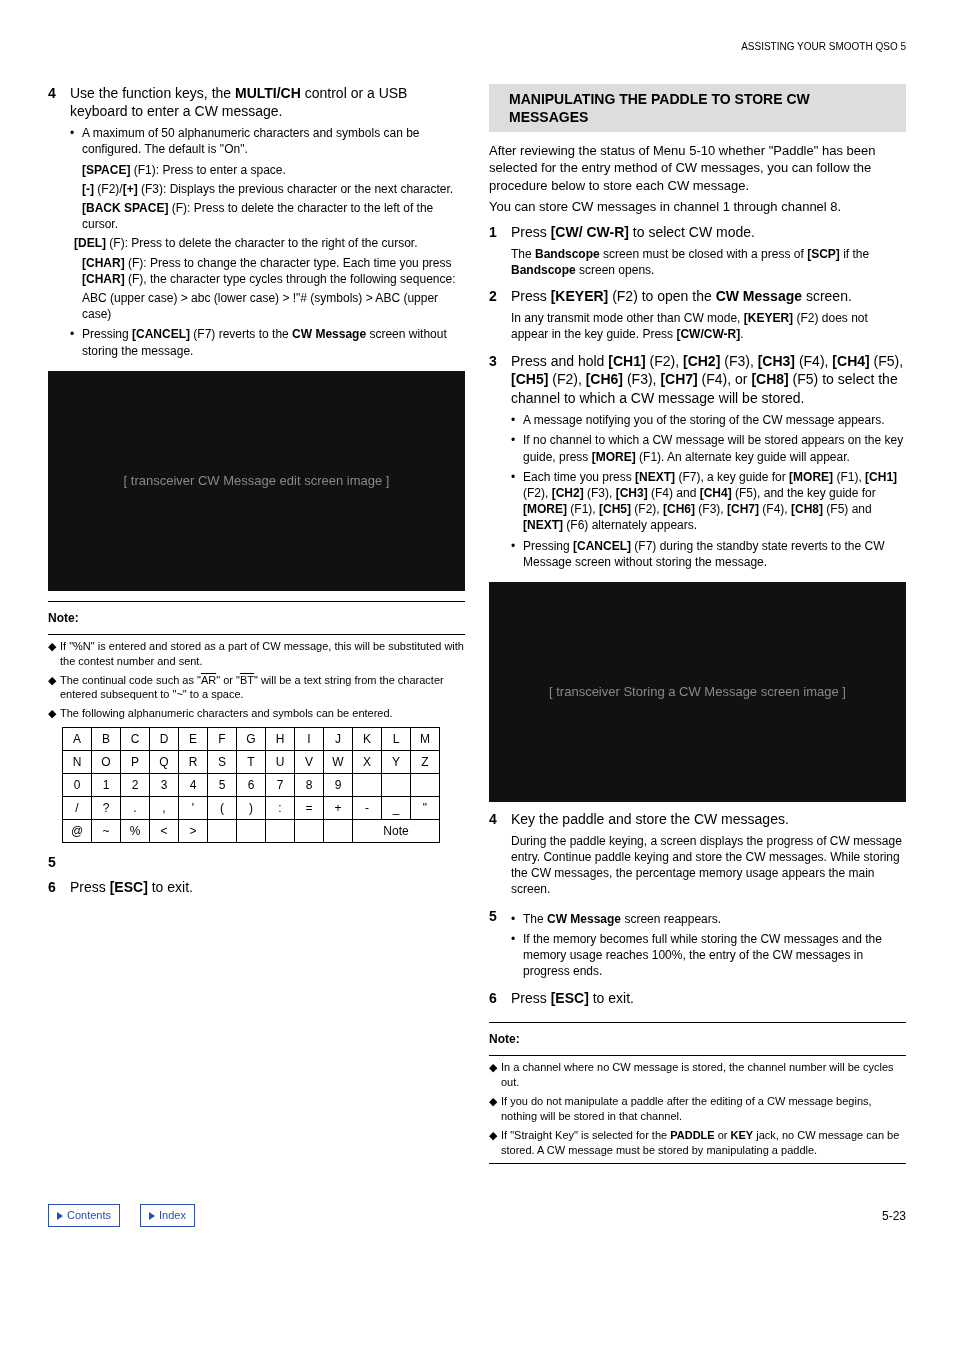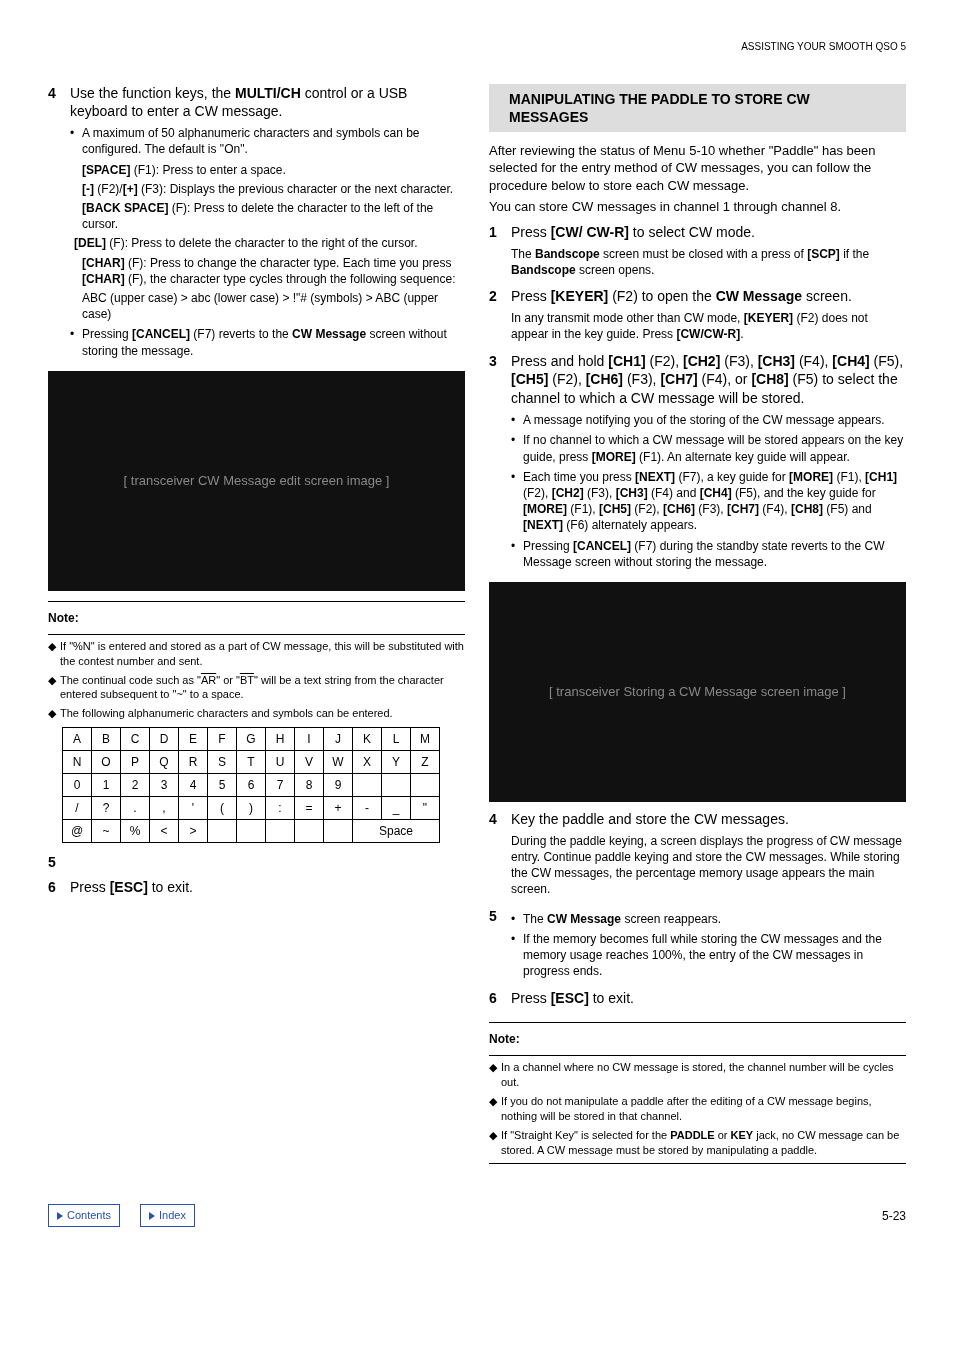--- a/index.html
+++ b/index.html
@@ -263,21 +263,21 @@
             <td>@</td>
             <td>~</td>
             <td>%</td>
             <td>&lt;</td>
             <td>&gt;</td>
             <td></td>
             <td></td>
             <td></td>
             <td></td>
             <td></td>
-            <td colspan="3">Space</td>
+            <td colspan="3">Note</td>
           </tr>
         </tbody>
       </table>
 
   <div class="step">
     <div class="step-num">5</div>
   </div>
   <div class="step">
     <div class="step-num">6</div>
     <div class="step-body step-head"><span>Press </span><span class="bold">[ESC]</span><span> to exit.</span></div>

